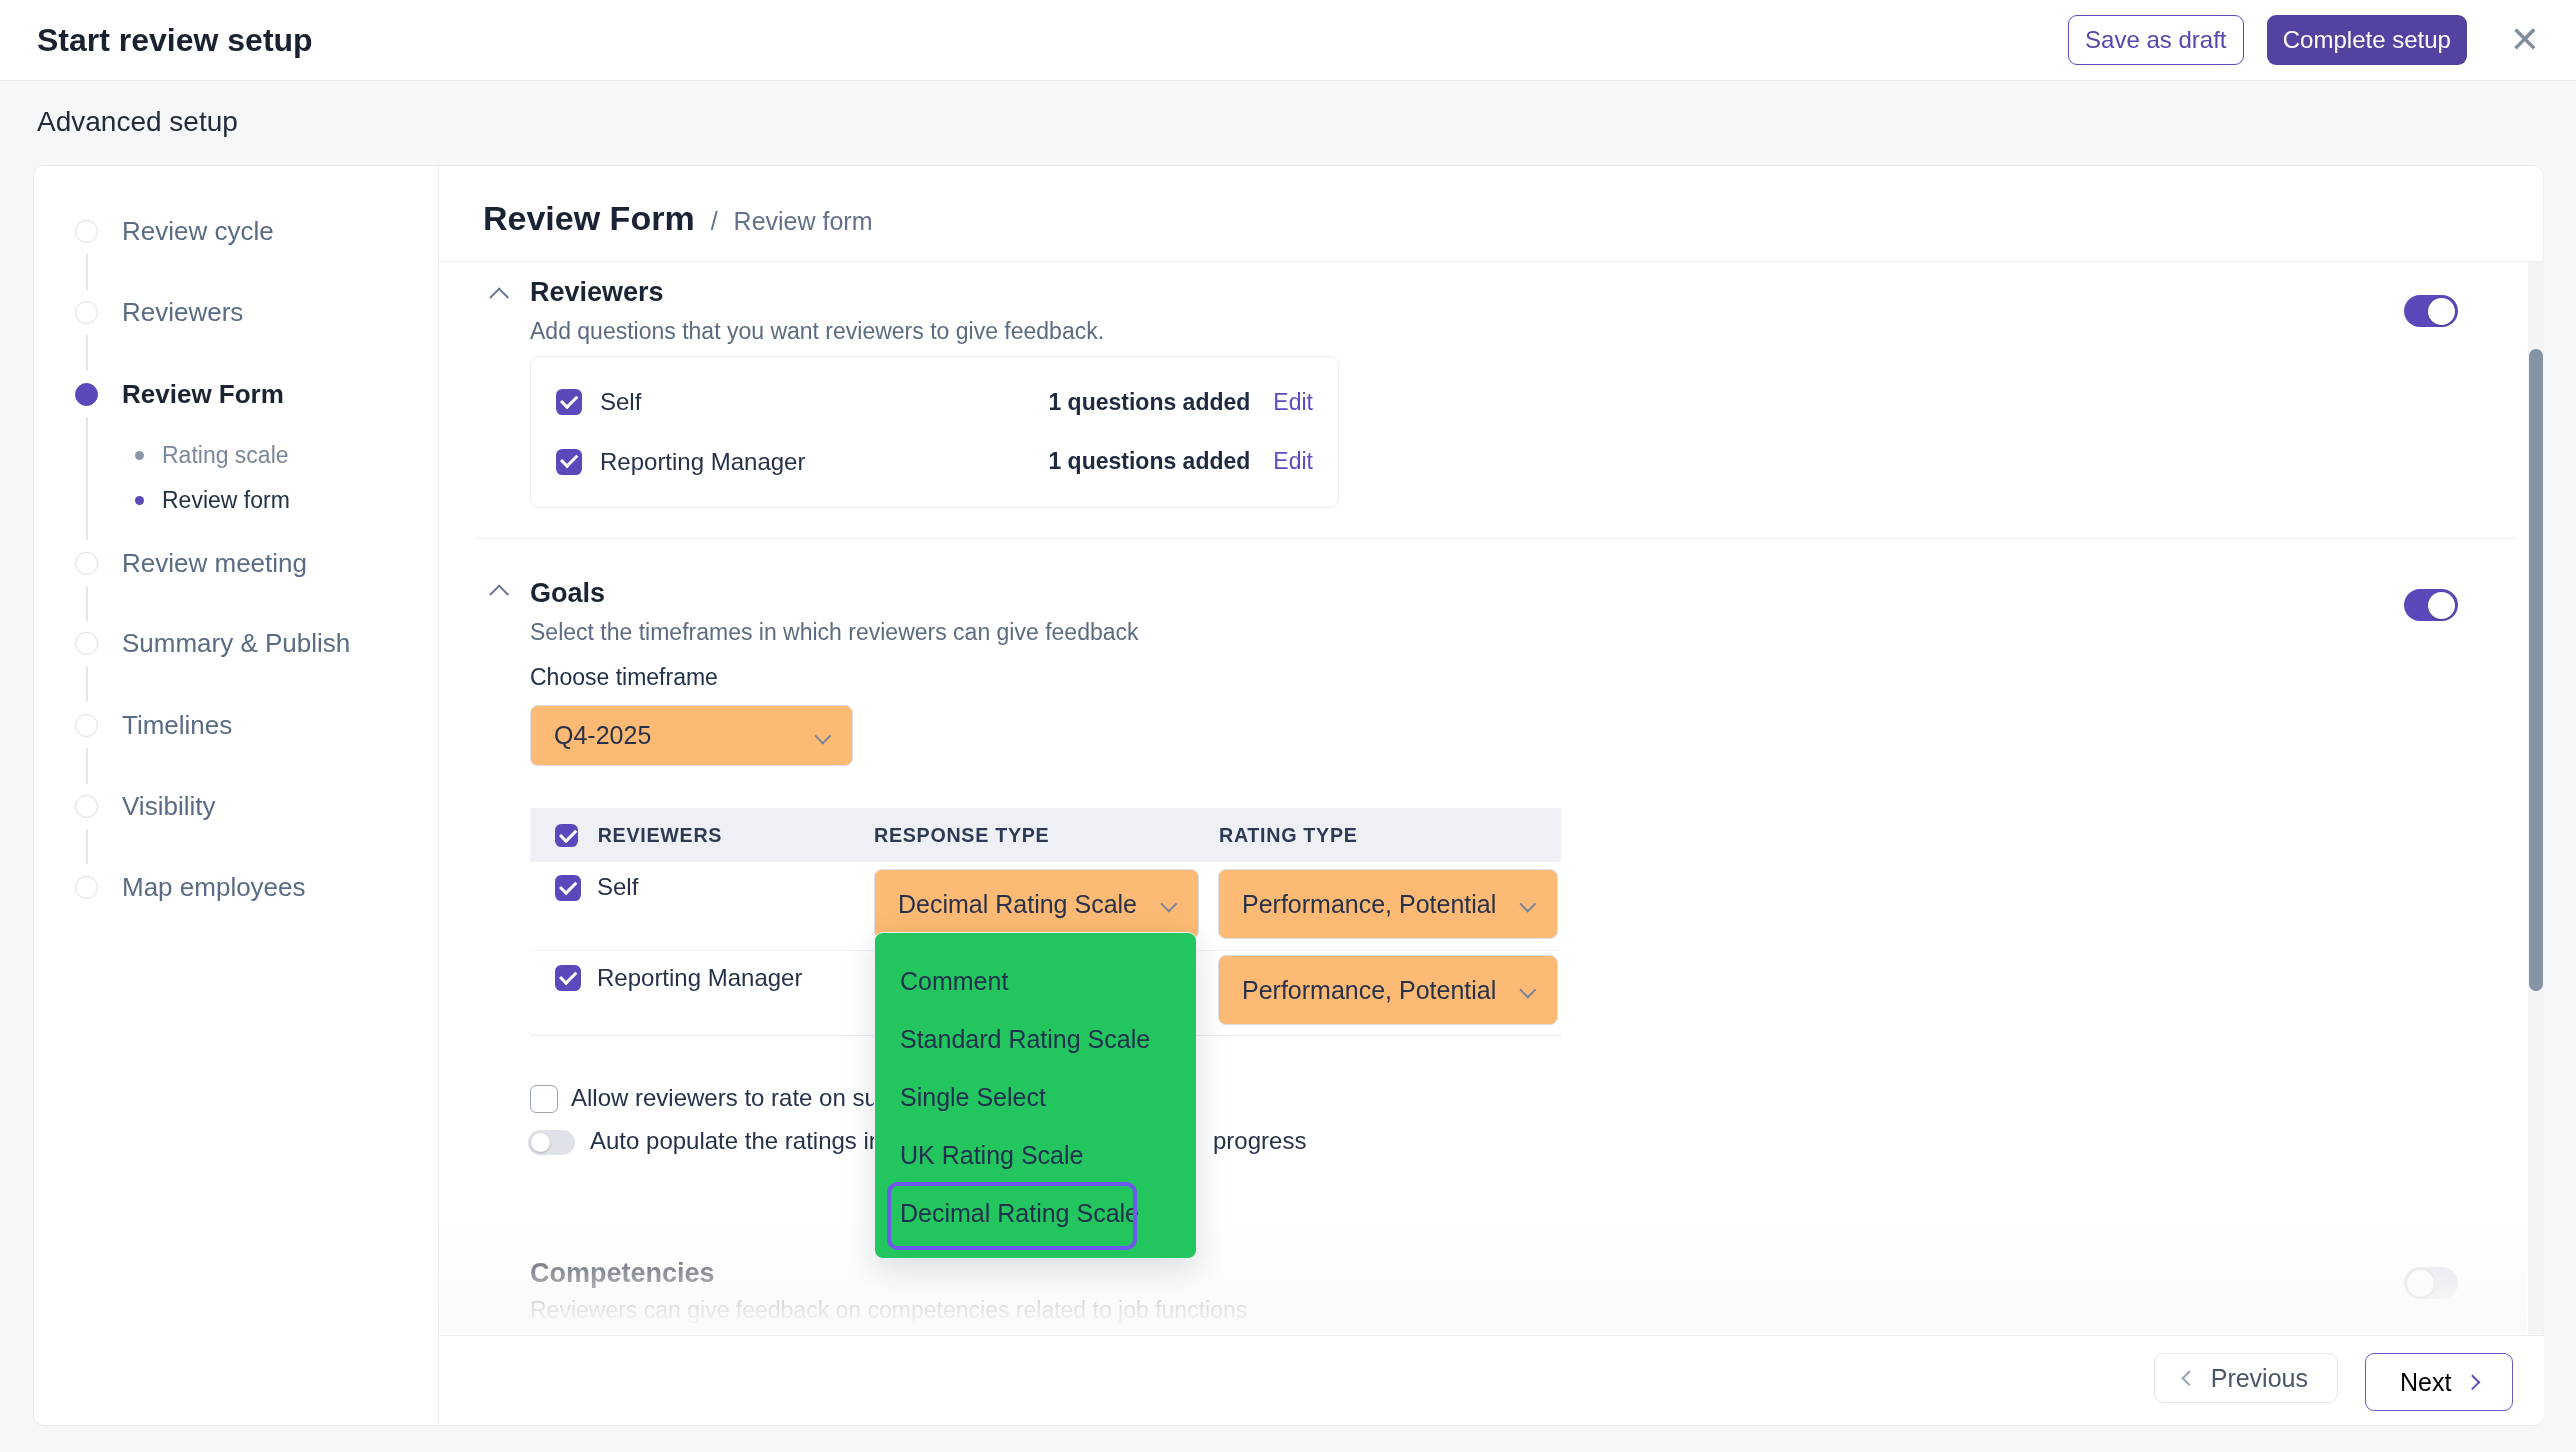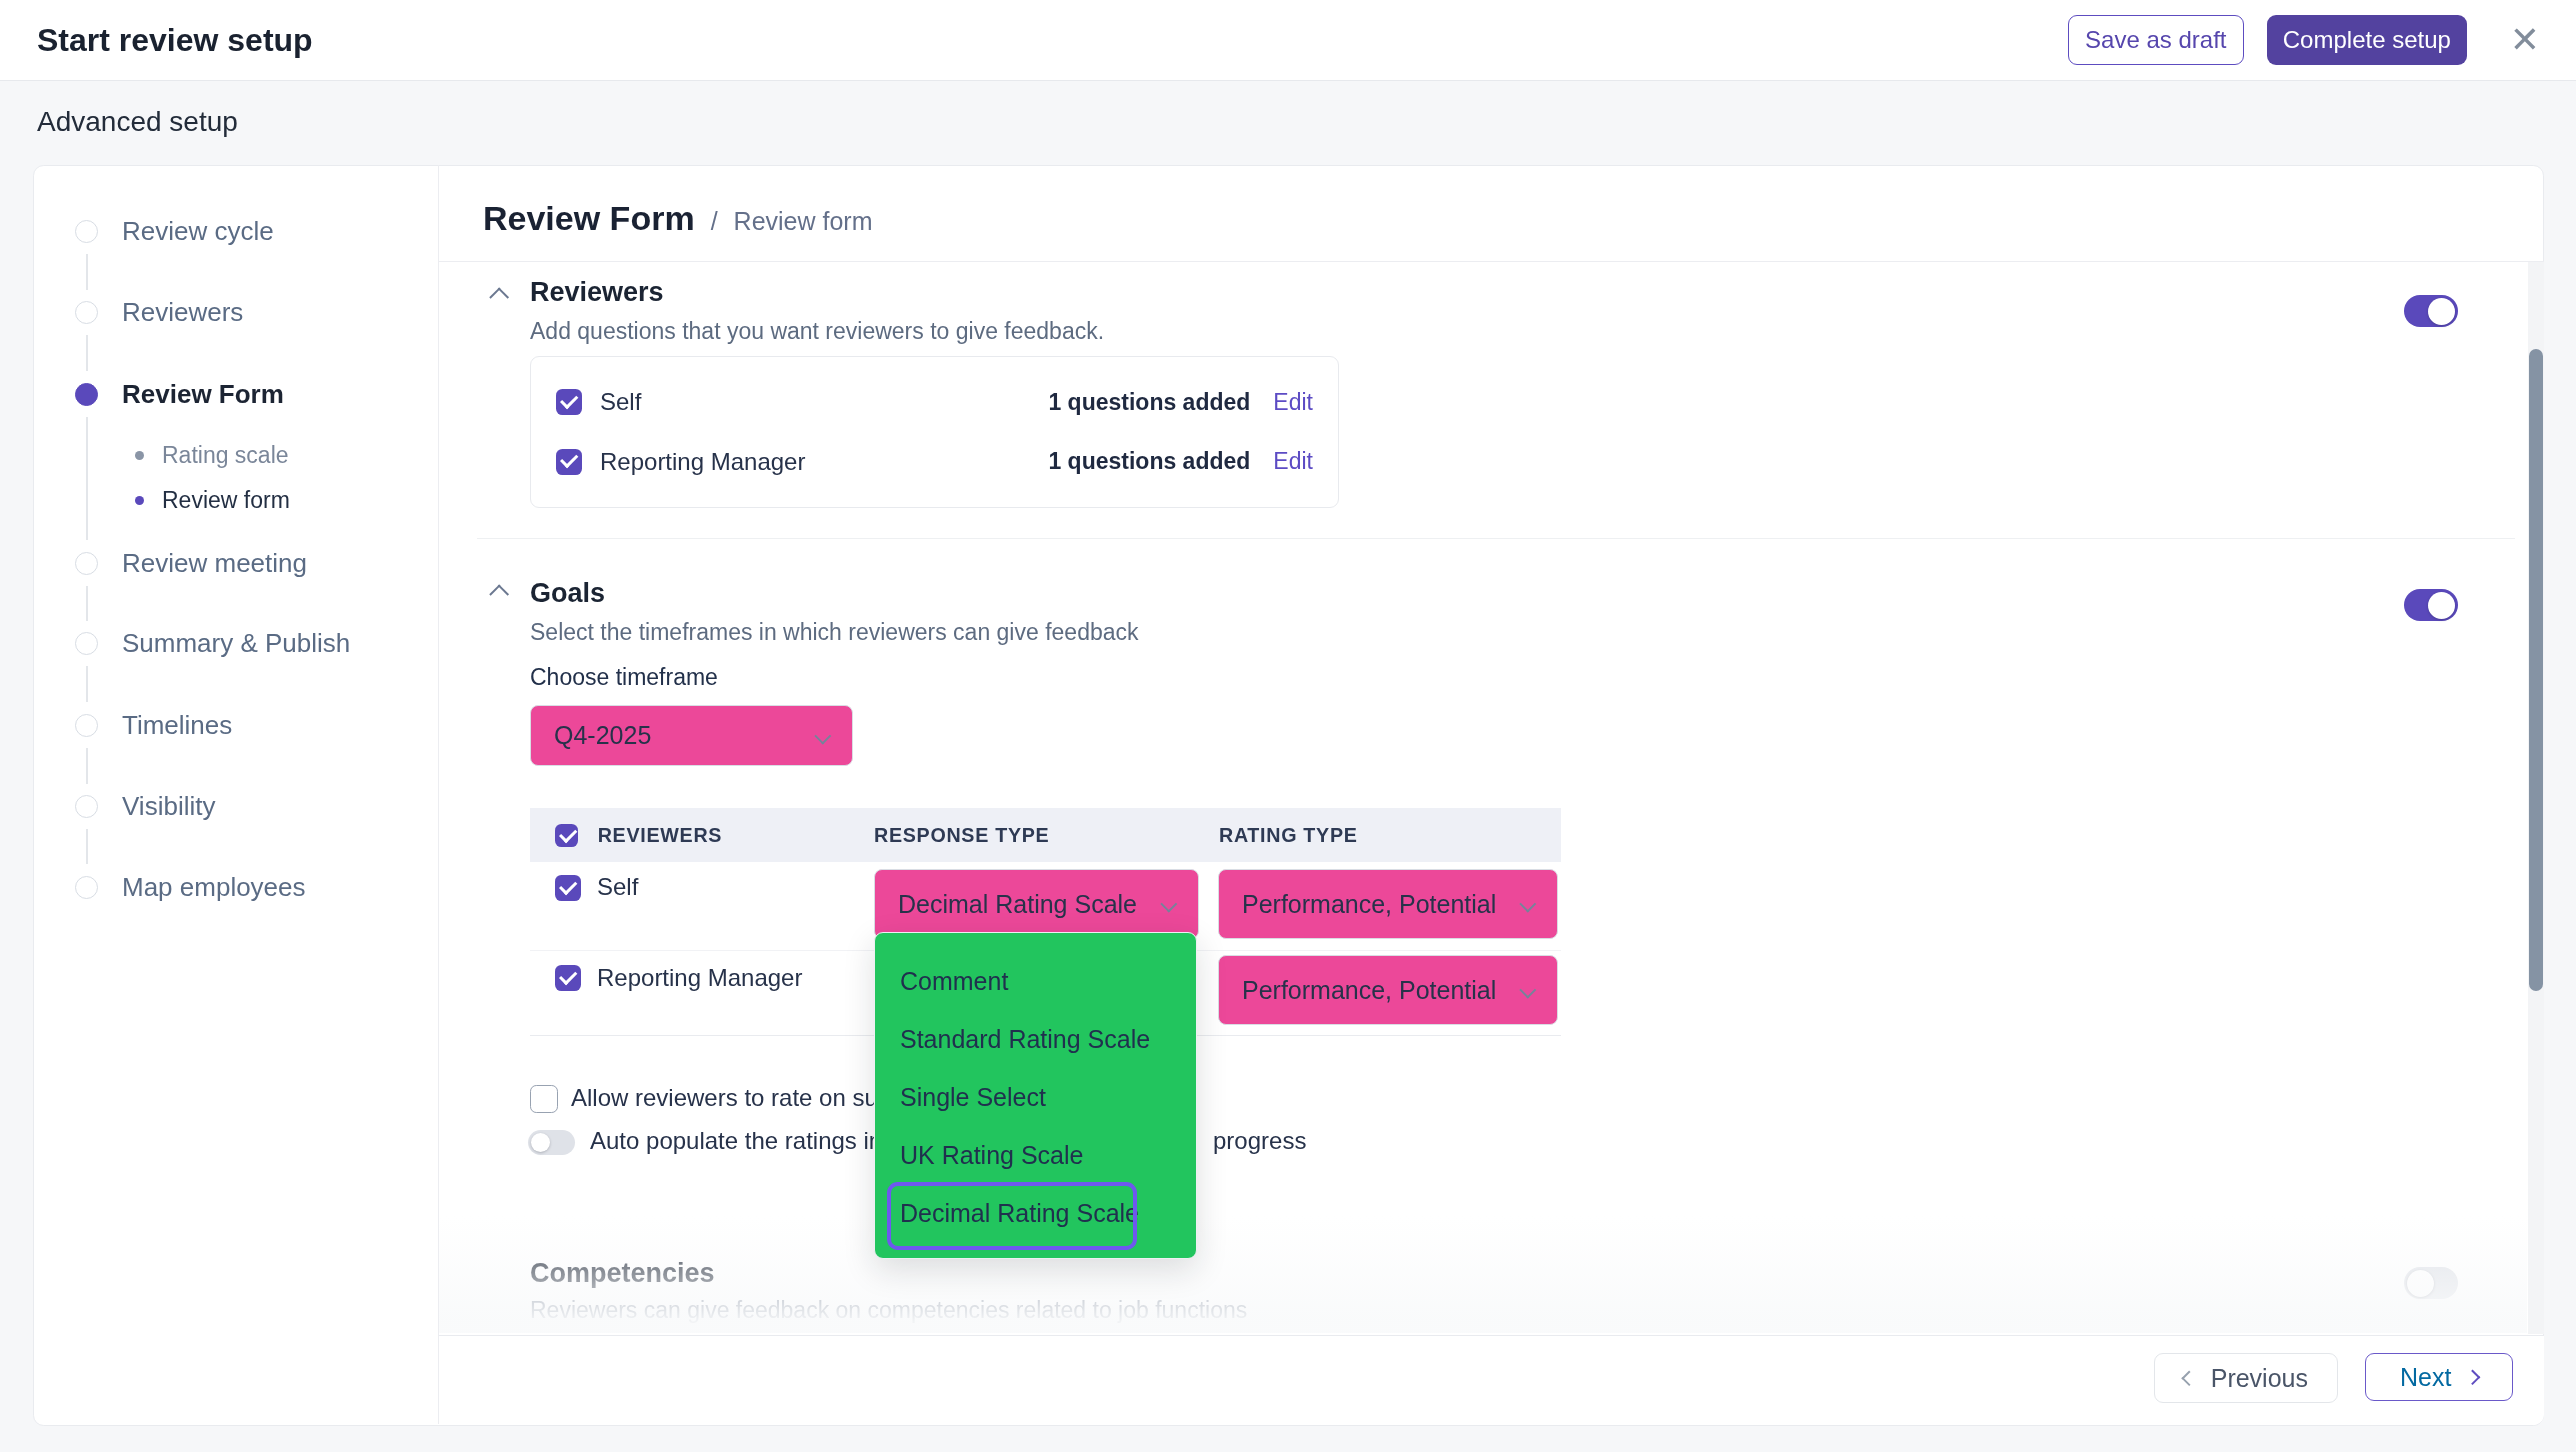--- a/index.html
+++ b/index.html
@@ -71,21 +71,21 @@
   .toggle-sm .knob { width:19.7px; height:19.7px; }
   .toggle.on { background:#5a49bb; }
   .toggle.on .knob { right:2.7px; }
   .toggle.off { background:#dfe2e8; }
   .toggle.off .knob { left:2.7px; }
 
   .section-chevron { position:absolute; z-index:10; cursor:pointer; }
   .sec-heading { position:absolute; font-size:27px; font-weight:bold; color:#1b2433; z-index:10; }
   .sec-subtitle { position:absolute; font-size:23px; color:#5d6b80; z-index:10; }
 
-  .select { position:absolute; background:#ec4899; border:1.3px solid #d9dde4; border-radius:8px;
+  .select { position:absolute; background:#fdba74; border:1.3px solid #d9dde4; border-radius:8px;
             display:flex; align-items:center; justify-content:space-between; padding:0 23px;
             font-size:25px; color:#27324a; cursor:pointer; z-index:10; }
 
   
   .q-card { position:absolute; left:530px; top:356px; width:809px; height:152px;
             border:1.3px solid #e8eaee; border-radius:9px; display:flex; flex-direction:column;
             justify-content:space-evenly; padding:0 25px; z-index:10; }
   .q-row { display:flex; align-items:center; gap:18px; }
   .q-label { font-size:24px; color:#27324a; }
   .q-right { margin-left:auto; display:flex; align-items:center; gap:23px; }
@@ -115,21 +115,21 @@
                     border:4.5px solid #6e58ee; border-radius:10.7px; pointer-events:none; }
 
   
   .fade { position:absolute; left:439px; top:1216px; width:2088px; height:117px; z-index:30;
           background:linear-gradient(180deg, rgba(255,255,255,0) 0%, rgba(249,250,251,.95) 90%); pointer-events:none; }
   .footer { position:absolute; left:439px; top:1335px; width:2105px; height:90px; background:#fff;
             border-top:0.9px solid #e9ebef; border-radius:0 0 10.7px 0; z-index:40; }
   .foot-btn { position:absolute; z-index:45; display:flex; align-items:center; justify-content:center;
               gap:16px; border-radius:9px; font-size:25px; cursor:pointer; background:#fff; }
   .btn-prev { left:2154px; top:1353px; width:184px; height:50px; border:1.3px solid #e3e6ea; color:#4a5568; }
-  .btn-next { left:2365px; top:1353px; width:148px; height:48px; border:1.8px solid #6a59c9; color:#0369a1; }
+  .btn-next { left:2365px; top:1353px; width:148px; height:58px; border:1.8px solid #6a59c9; color:#000000; }
 
   .scroll-track { position:absolute; left:2528px; top:262px; width:16px; height:1072px; background:#f3f4f6; z-index:20; }
   .scroll-thumb { position:absolute; left:2529px; top:349px; width:14.3px; height:642px; background:#8593a4;
                   border-radius:7.2px; z-index:21; cursor:pointer; }
 </style>
 </head>
 <body>
 
 <div id="app">
 

